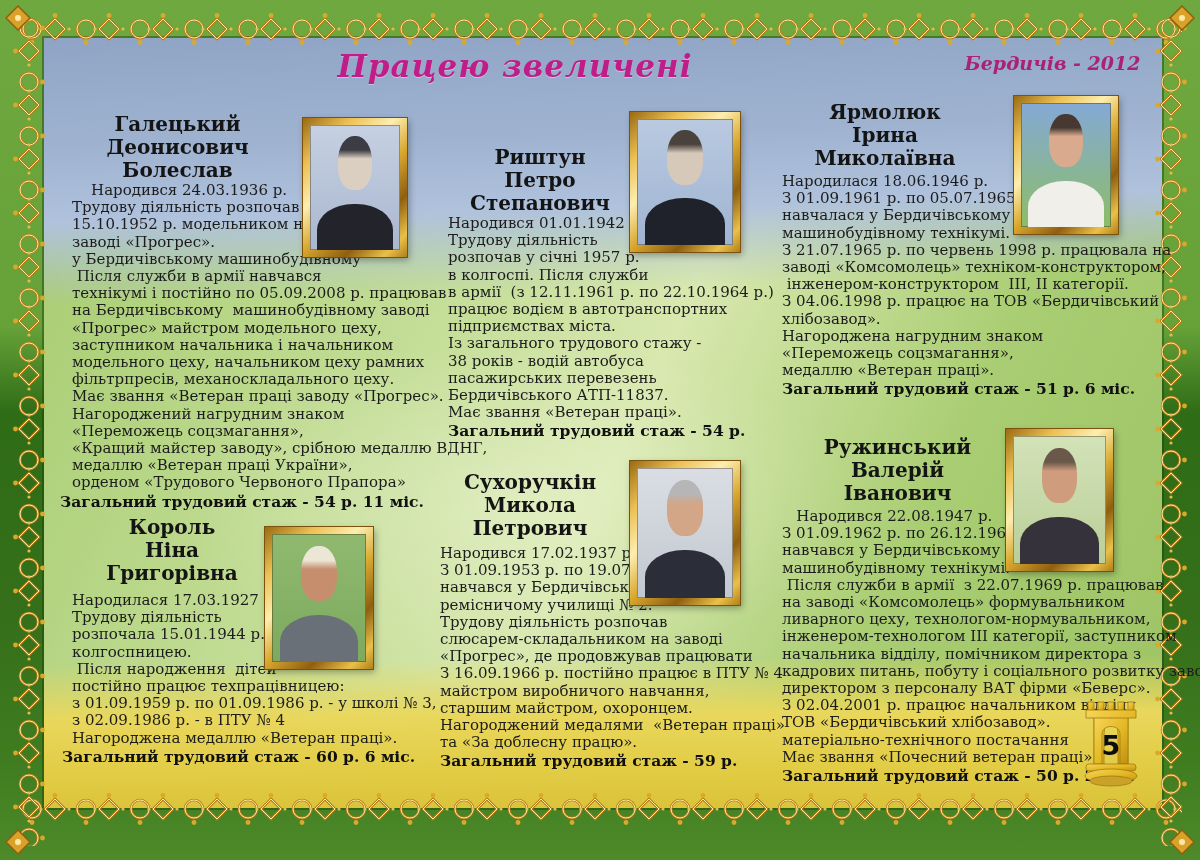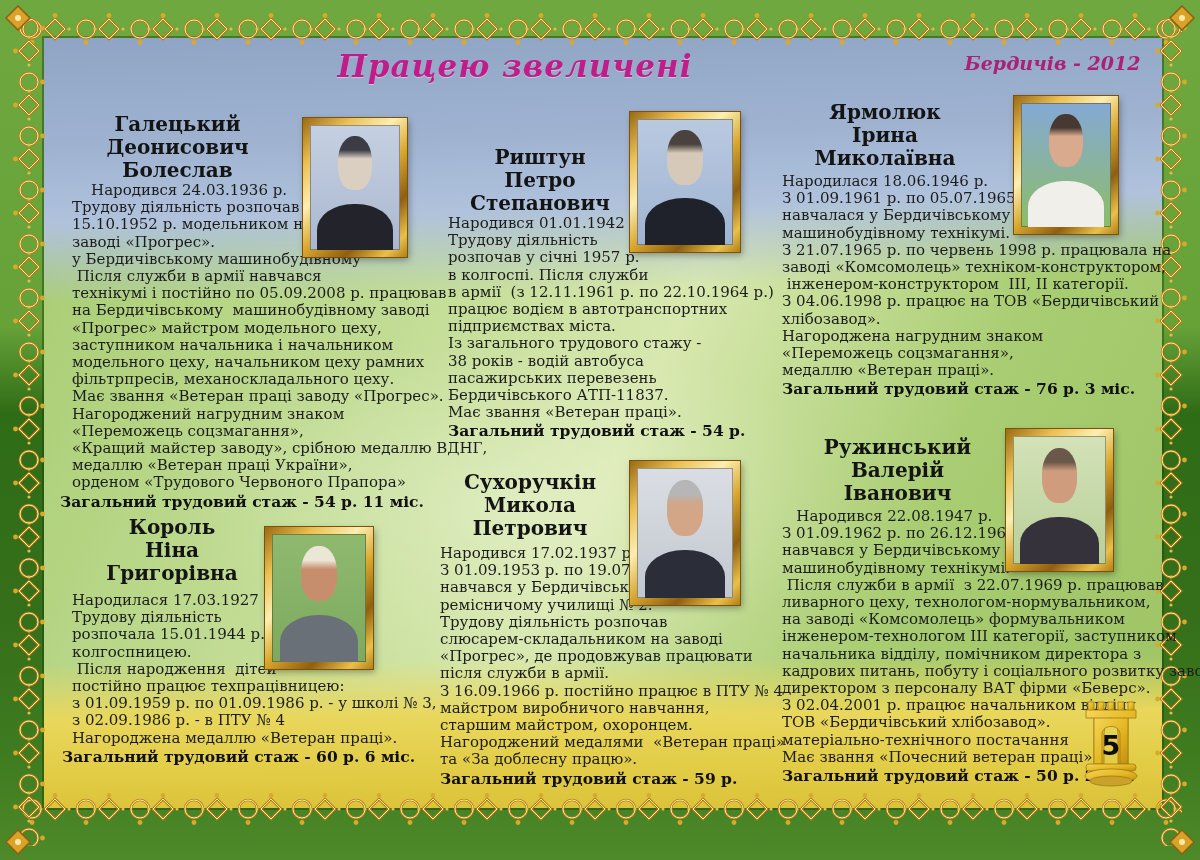--- a/index.html
+++ b/index.html
@@ -195,21 +195,21 @@
         <div class="ln">машинобудівному технікумі.</div>
         <div class="ln">З 21.07.1965 р. по червень 1998 р. працювала на</div>
         <div class="ln">заводі «Комсомолець» техніком-конструктором,</div>
         <div class="ln"> інженером-конструктором  ІІІ, ІІ категорії.</div>
         <div class="ln">З 04.06.1998 р. працює на ТОВ «Бердичівський</div>
         <div class="ln">хлібозавод».</div>
         <div class="ln">Нагороджена нагрудним знаком</div>
         <div class="ln">«Переможець соцзмагання»,</div>
         <div class="ln">медаллю «Ветеран праці».</div>
       </div>
-    <div class="etotal">Загальний трудовий стаж - 76 р. 3 міс.</div>
+    <div class="etotal">Загальний трудовий стаж - 51 р. 6 міс.</div>
   </section>
   <section class="entry e4">
     <div class="ename">
         <div class="ln">Король</div>
         <div class="ln">Ніна</div>
         <div class="ln">Григорівна</div>
       </div>
     <div class="ebody">
         <div class="ln">Народилася 17.03.1927 р.</div>
         <div class="ln">Трудову діяльність</div>
@@ -230,43 +230,42 @@
         <div class="ln">Петрович</div>
       </div>
     <div class="ebody">
         <div class="ln">Народився 17.02.1937 р.</div>
         <div class="ln">З 01.09.1953 р. по 19.07.1955 р.</div>
         <div class="ln">навчався у Бердичівському</div>
         <div class="ln">ремісничому училищі № 2.</div>
         <div class="ln">Трудову діяльність розпочав</div>
         <div class="ln">слюсарем-складальником на заводі</div>
         <div class="ln">«Прогрес», де продовжував працювати</div>
-        <div class="ln">після служби в армії.</div>
         <div class="ln">З 16.09.1966 р. постійно працює в ПТУ № 4</div>
         <div class="ln">майстром виробничого навчання,</div>
         <div class="ln">старшим майстром, охоронцем.</div>
         <div class="ln">Нагороджений медалями  «Ветеран праці»</div>
         <div class="ln">та «За доблесну працю».</div>
       </div>
     <div class="etotal">Загальний трудовий стаж - 59 р.</div>
   </section>
   <section class="entry e6">
     <div class="ename">
         <div class="ln">Ружинський</div>
         <div class="ln">Валерій</div>
         <div class="ln">Іванович</div>
       </div>
     <div class="ebody">
         <div class="ln">   Народився 22.08.1947 р.</div>
         <div class="ln">З 01.09.1962 р. по 26.12.1966 р.</div>
         <div class="ln">навчався у Бердичівському</div>
         <div class="ln">машинобудівному технікумі.</div>
         <div class="ln"> Після служби в армії  з 22.07.1969 р. працював</div>
+        <div class="ln">на заводі «Комсомолець» формувальником</div>
         <div class="ln">ливарного цеху, технологом-нормувальником,</div>
-        <div class="ln">на заводі «Комсомолець» формувальником</div>
         <div class="ln">інженером-технологом ІІІ категорії, заступником</div>
         <div class="ln">начальника відділу, помічником директора з</div>
         <div class="ln">кадрових питань, побуту і соціального розвитку заводу,</div>
         <div class="ln">директором з персоналу ВАТ фірми «Беверс».</div>
         <div class="ln">З 02.04.2001 р. працює начальником відділу</div>
         <div class="ln">ТОВ «Бердичівський хлібозавод».</div>
         <div class="ln">матеріально-технічного постачання</div>
         <div class="ln">Має звання «Почесний ветеран праці».</div>
       </div>
     <div class="etotal">Загальний трудовий стаж - 50 р. 2 міс.</div>

